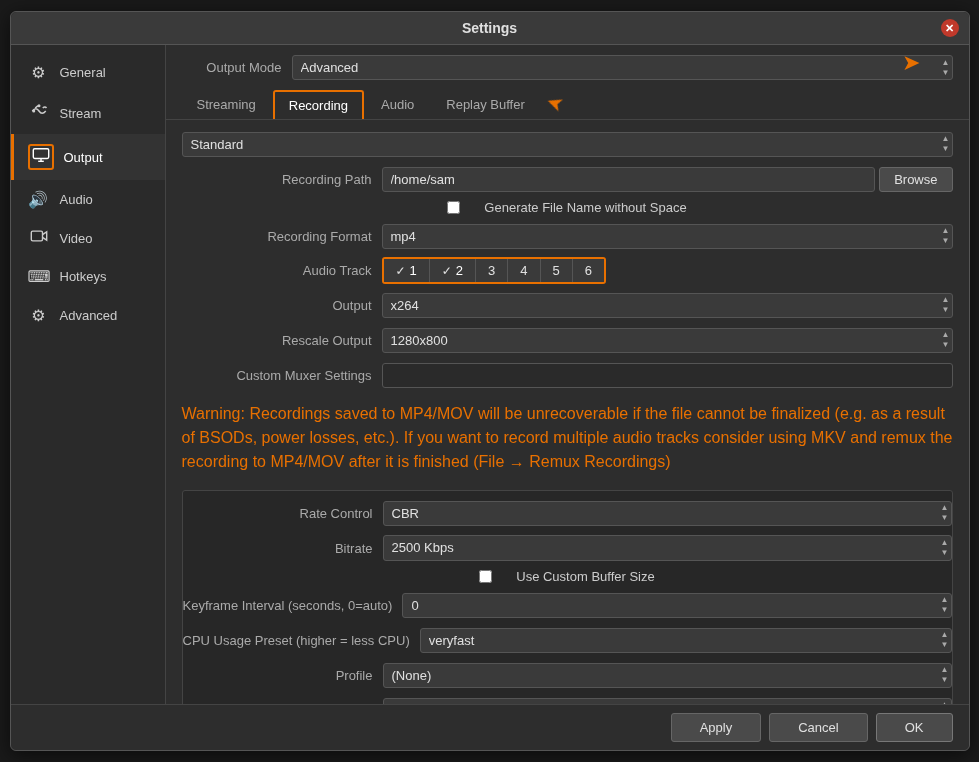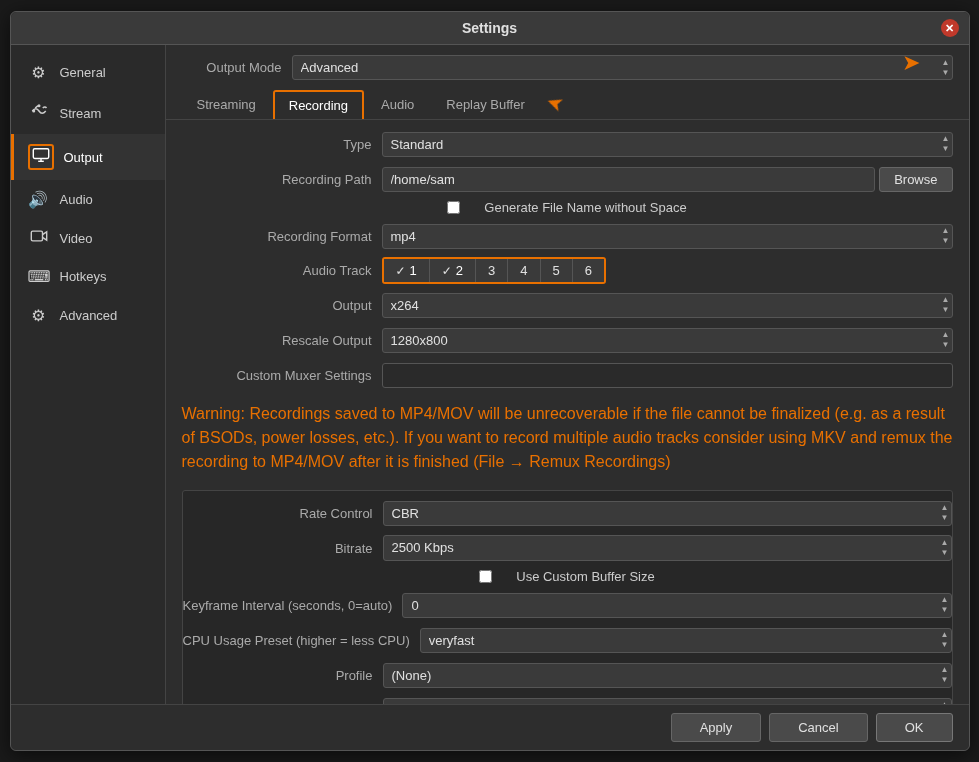--- a/index.html
+++ b/index.html
@@ -445,21 +445,20 @@
         <div class="tab">
           <span>Replay Buffer</span>
         </div>
 
         <div style="margin-left:4px; color:#e87000; font-size:20px; display:flex; align-items:center; transform:rotate(200deg);">➤</div>
       </div>
 
       <div class="settings-body">
 
         <div class="form-row">
-          <span class="form-label">Type</span>
           <div class="form-control">
             <div class="spin-select-wrapper">
               <select>
                 <option selected="">Standard</option>
                 <option>Custom Output (FFmpeg)</option>
               </select>
               <div class="spin-arrows-v">
                   <span>▲</span>
                   <span>▼</span>
                 </div>

